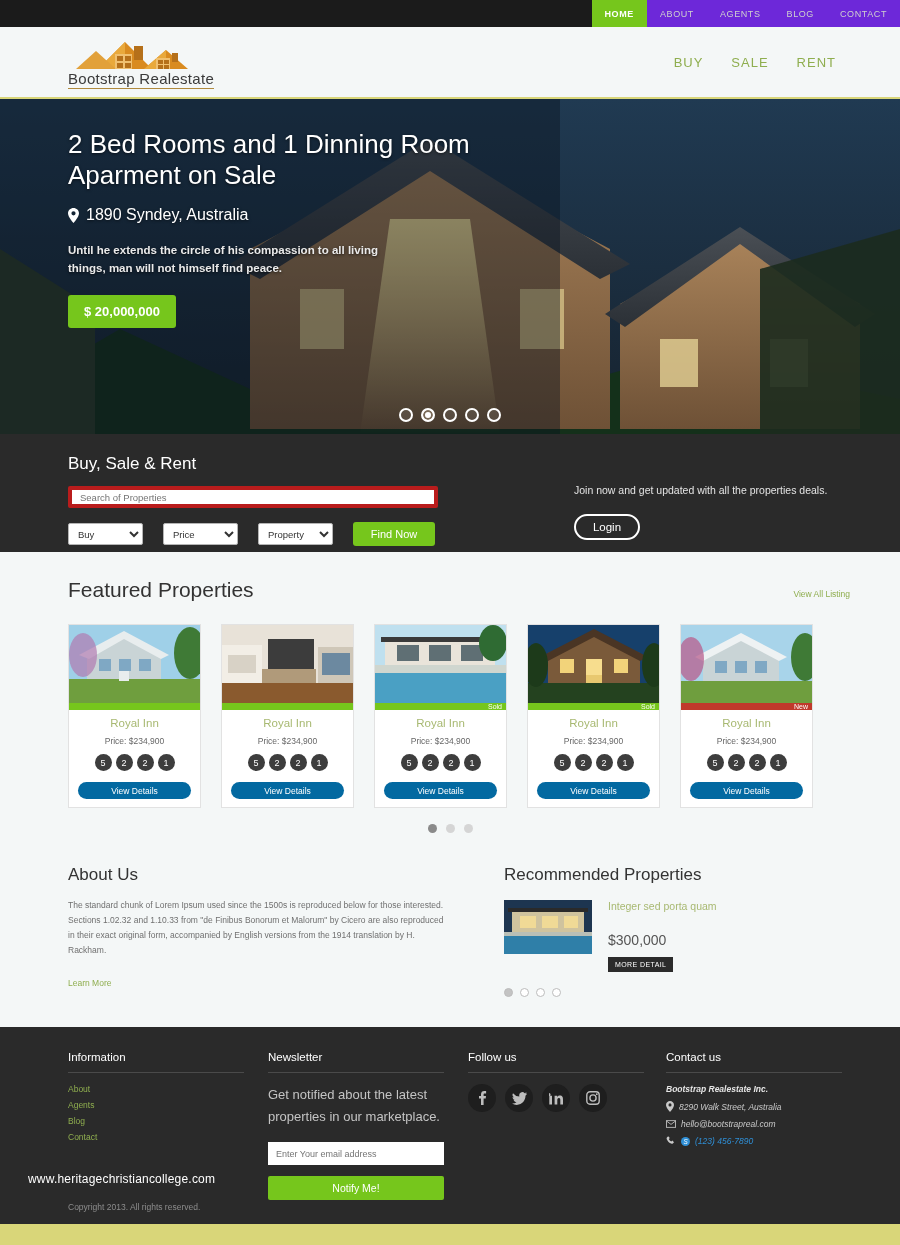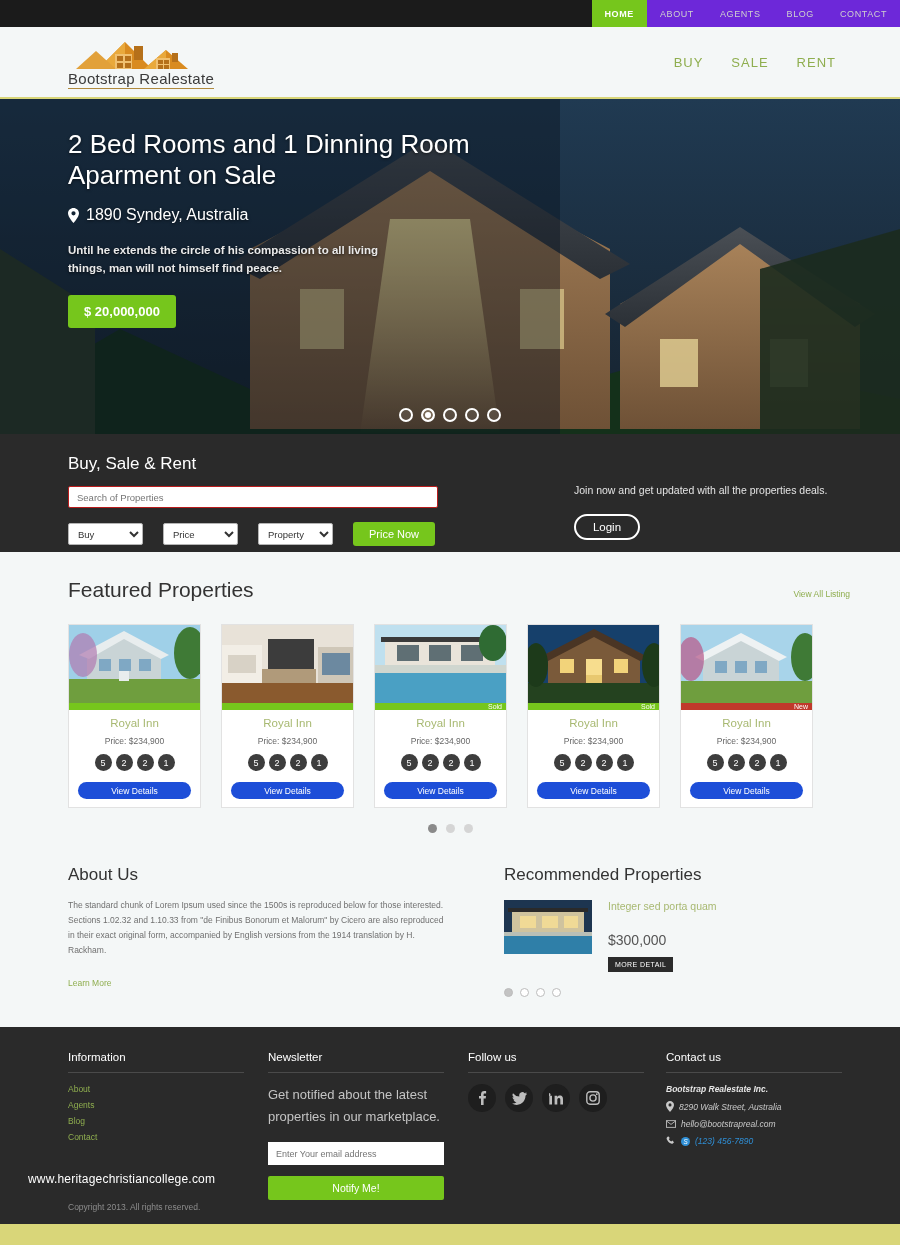--- a/index.html
+++ b/index.html
@@ -80,21 +80,21 @@
   .hero-dots span.on { background: #fff; box-shadow: inset 0 0 0 2px #7a6a58; }
 
   
   .searchband {
     background: #2a2a2a; padding: 20px 22px 22px 68px;
     display: flex; height: 118px; gap: 40px;
   }
   .sb-left { width: 420px; }
   .sb-title { color: #fff; font-size: 17px; margin-bottom: 12px; font-weight: normal; }
   .sb-search {
-    width: 370px; height: 22px; border: 1px solid #b91c1c; background: #fff;
+    width: 370px; height: 22px; border: 4px solid #b91c1c; background: #fff;
     font-size: 9.5px; color: #9a9a9a; padding: 0 8px; border-radius: 2px;
   }
   .sb-row { display: flex; gap: 20px; margin-top: 14px; align-items: center; }
   .sb-select {
     width: 75px; height: 22px; font-size: 9.5px; color: #333;
     border: 1px solid #b5b5b5; background: #fff; border-radius: 2px; padding-left: 5px;
   }
   .sb-find {
     width: 82px; height: 24px; background: #76c61c; border: none; color: #fff;
     font-size: 11px; border-radius: 3px; cursor: pointer;
@@ -126,21 +126,21 @@
     margin-top: 7px;
   }
   .card-price { text-align: center; color: #666; font-size: 8.5px; margin-top: 7px; }
   .badges { display: flex; justify-content: center; gap: 4px; margin-top: 8px; }
   .badge {
     width: 17px; height: 17px; border-radius: 50%; background: #3d3d3d;
     color: #fff; font-size: 9px; display: flex; align-items: center; justify-content: center;
   }
   .card-btn {
     display: block; width: 113px; margin: 11px auto 0; height: 17px;
-    background: #1d4ed8; color: #fff; font-size: 8.5px; border: none;
+    background: #0369a1; color: #fff; font-size: 8.5px; border: none;
     border-radius: 9px; cursor: pointer;
   }
   .cards-dots { display: flex; justify-content: center; gap: 9px; margin-top: 16px; padding-right: 46px; }
   .cards-dots span { width: 9px; height: 9px; border-radius: 50%; background: #d5d5d5; }
   .cards-dots span.on { background: #8a8a8a; }
 
   
   .lower { background: #f4f7f7; display: flex; padding: 26px 22px 30px 68px; gap: 56px; }
   .about { width: 380px; }
   .sec-title { font-size: 17px; color: #333; font-weight: normal; }
@@ -306,21 +306,21 @@
       <div class="sb-row">
         <select class="sb-select">
           <option>Buy</option>
         </select>
         <select class="sb-select">
           <option>Price</option>
         </select>
         <select class="sb-select">
           <option>Property</option>
         </select>
-        <button class="sb-find">Price Now</button>
+        <button class="sb-find">Find Now</button>
       </div>
     </div>
     <div class="sb-right">
       <div class="sb-join">Join now and get updated with all the properties deals.</div>
       <button class="sb-login">Login</button>
     </div>
   </section>
 
   <section class="featured">
     <div class="feat-head">

